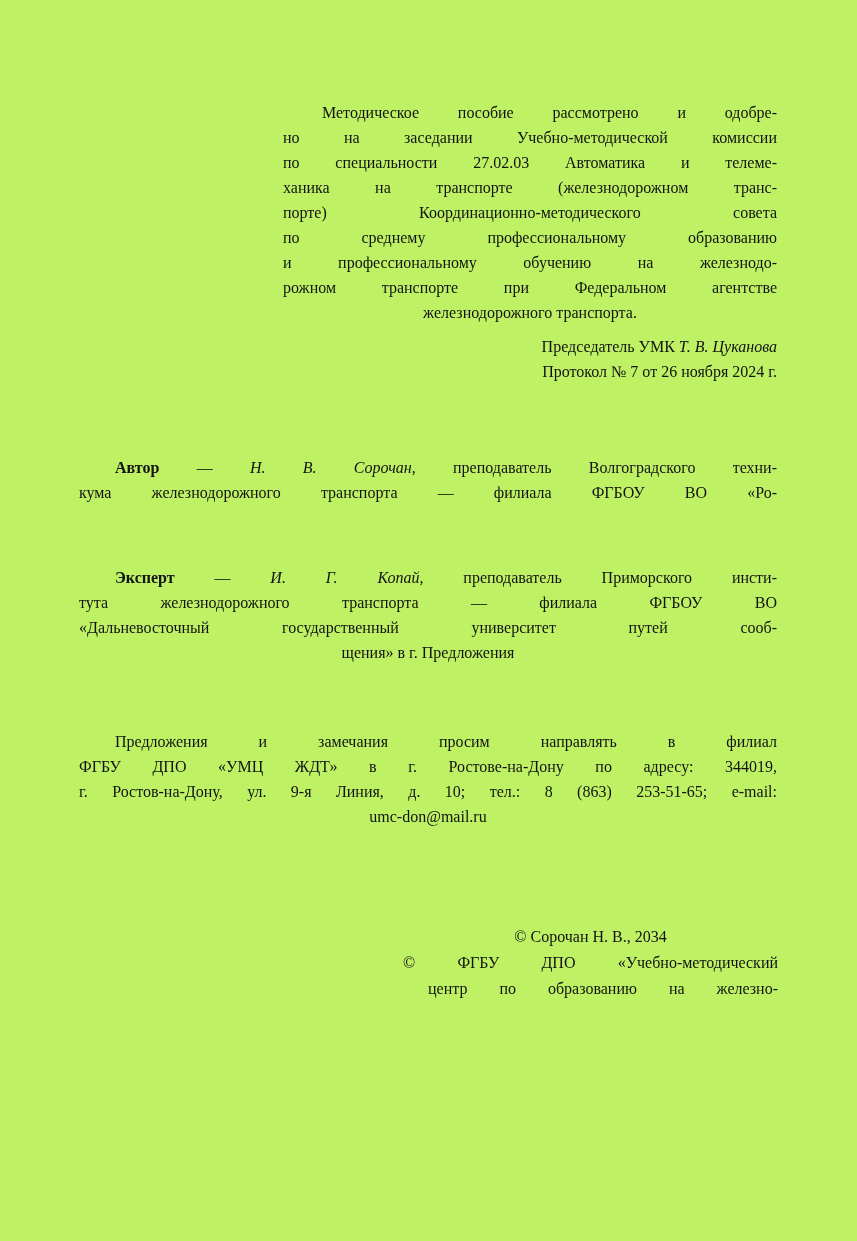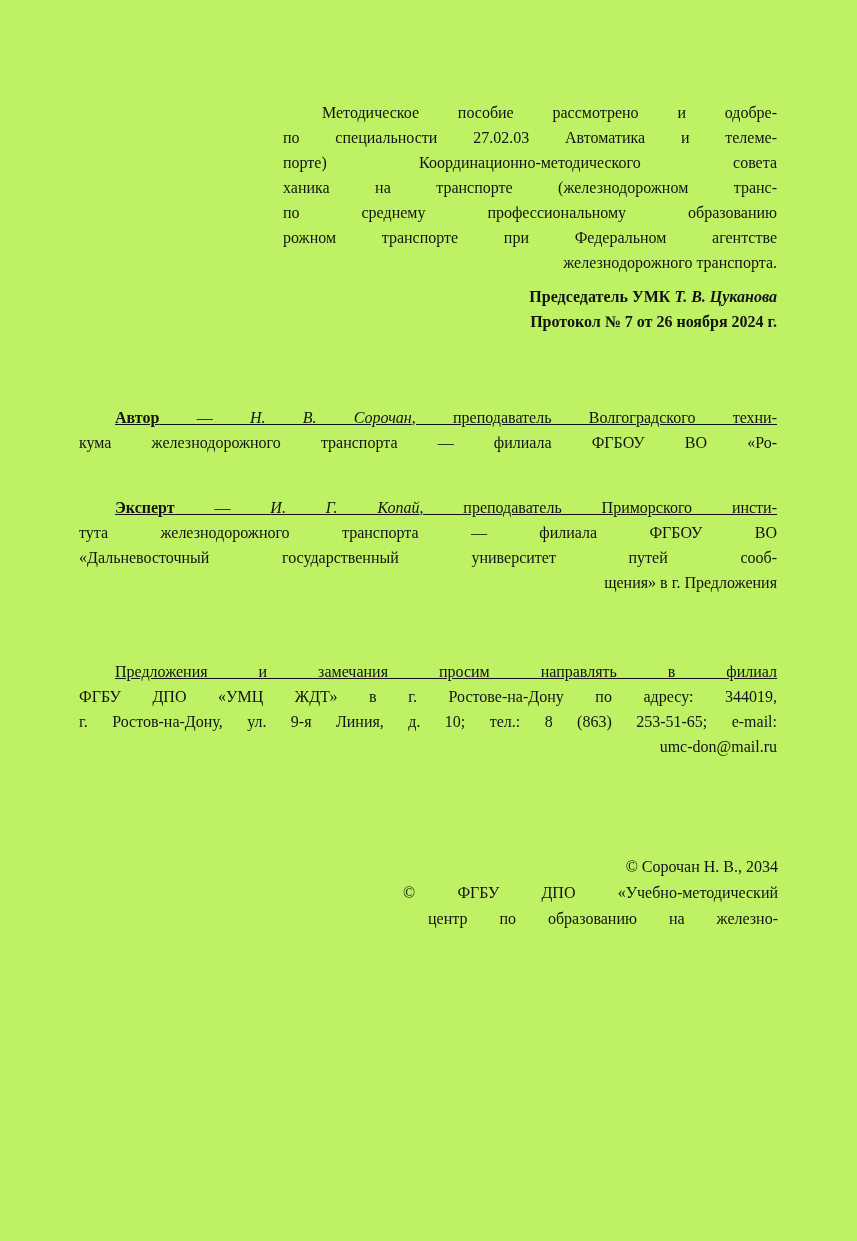--- a/index.html
+++ b/index.html
@@ -22,62 +22,63 @@
   .approval {
     margin: 100px 0 0 283px;
     width: 494px;
   }
   
   .jline {
     text-align: justify;
     text-align-last: justify;
   }
   .plain {
-    text-align: right;
+    text-align: center;
     text-align-last: auto;
   }
   .approval .indent { padding-left: 39px; }
 
   .signature {
     margin: 9px 0 0 79px;
     width: 698px;
     text-align: right;
-    font-weight: bold;
   }
 
   .para {
     margin-left: 79px;
     width: 698px;
   }
-  .para .indent { padding-left: 36px; text-decoration: underline; }
+  .para .indent { padding-left: 36px; }
   .author      { margin-top: 71px; }
-  .expert      { margin-top: 40px; }
+  .expert      { margin-top: 60px; }
   .suggestions { margin-top: 64px; }
 
   .copyright {
     margin: 95px 0 0 403px;
     width: 375px;
     line-height: 26px;
   }
   .copyright .cont { padding-left: 25px; }
 
   .b  { font-weight: bold; }
   .it { font-style: italic; }
 </style>
 </head>
 <body>
 
 <div class="page">
 
   <section class="approval">
     <div class="jline indent">Методическое пособие рассмотрено и одобре-</div>
+    <div class="jline">но на заседании Учебно-методической комиссии</div>
     <div class="jline">по специальности 27.02.03 Автоматика и телеме-</div>
+    <div class="jline">ханика на транспорте (железнодорожном транс-</div>
     <div class="jline">порте) Координационно-методического совета</div>
-    <div class="jline">ханика на транспорте (железнодорожном транс-</div>
     <div class="jline">по среднему профессиональному образованию</div>
+    <div class="jline">и профессиональному обучению на железнодо-</div>
     <div class="jline">рожном транспорте при Федеральном агентстве</div>
     <div class="plain">железнодорожного транспорта.</div>
   </section>
 
   <section class="signature">
     <div><span>Председатель УМК </span><span class="it">Т. В. Цуканова</span></div>
     <div>Протокол № 7 от 26 ноября 2024 г.</div>
   </section>
 
   <section class="para author">

